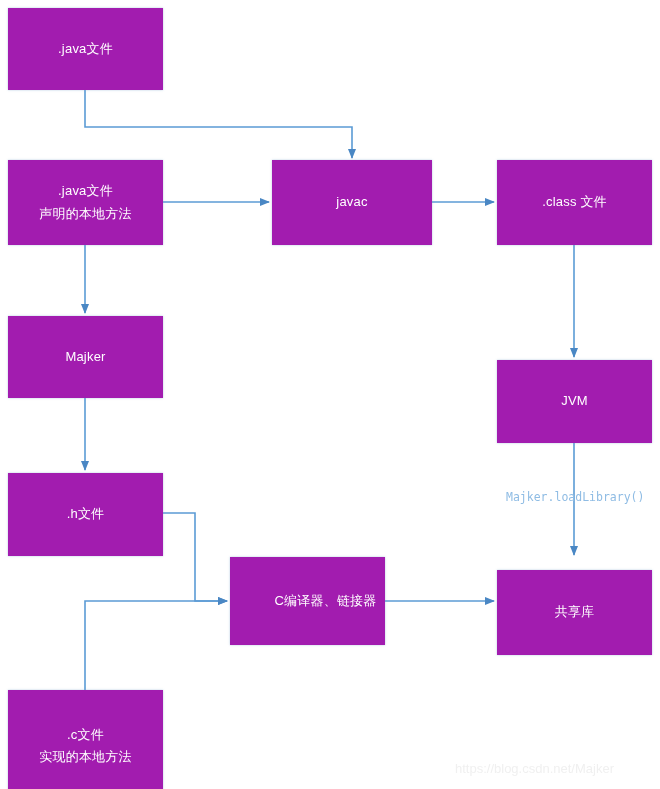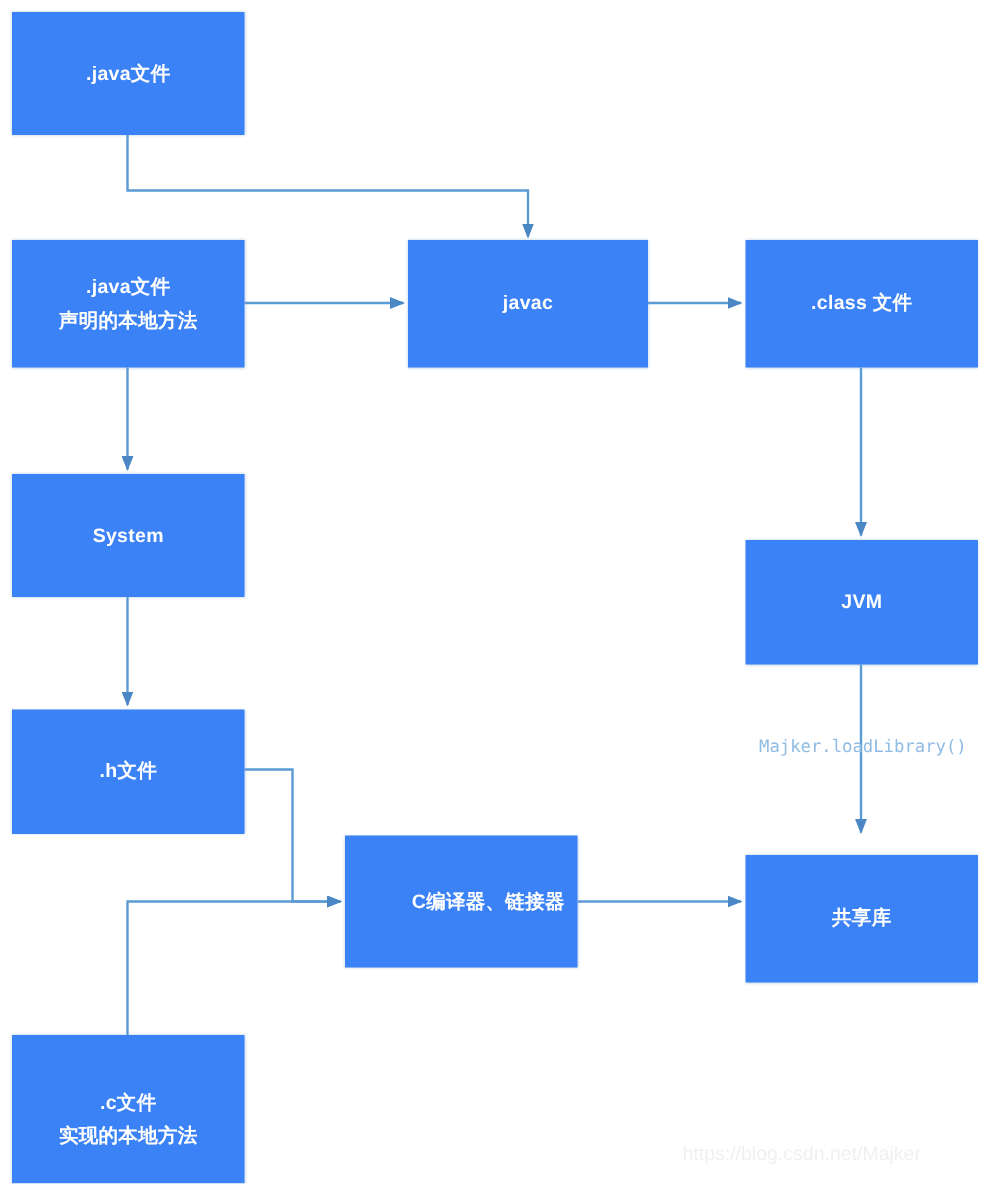--- a/index.html
+++ b/index.html
@@ -13,33 +13,32 @@
   }
   #canvas {
     position: relative;
     width: 660px;
     height: 789px;
     background: #ffffff;
     overflow: hidden;
   }
   .node {
     position: absolute;
-    background: #3b82f6;
+    background: #a21caf;
     box-sizing: border-box;
     display: flex;
     align-items: center;
     justify-content: center;
     text-align: center;
     color: #ffffff;
     font-size: 13px;
     line-height: 1.55;
     letter-spacing: 0.2px;
     box-shadow: 0 0 2px rgba(120,160,200,0.55);
     user-select: none;
-    font-weight: bold;
   }
   .node .label {
     white-space: pre-line;
     padding: 0 6px;
   }
   .node.two-line .label {
     line-height: 1.7;
   }
   #edges {
     position: absolute;
@@ -111,21 +110,21 @@
 
   <div class="node" style="left:272px; top:160px; width:160px; height:85px;">
     <span class="label">javac</span>
   </div>
 
   <div class="node" style="left:497px; top:160px; width:155px; height:85px;text-align:right;">
     <span class="label">.class 文件</span>
   </div>
 
   <div class="node" style="left:8px; top:316px; width:155px; height:82px;">
-    <span class="label">System</span>
+    <span class="label">Majker</span>
   </div>
 
   <div class="node" style="left:497px; top:360px; width:155px; height:83px;">
     <span class="label">JVM</span>
   </div>
 
   <div class="node" style="left:8px; top:473px; width:155px; height:83px;">
     <span class="label">.h文件</span>
   </div>
 

